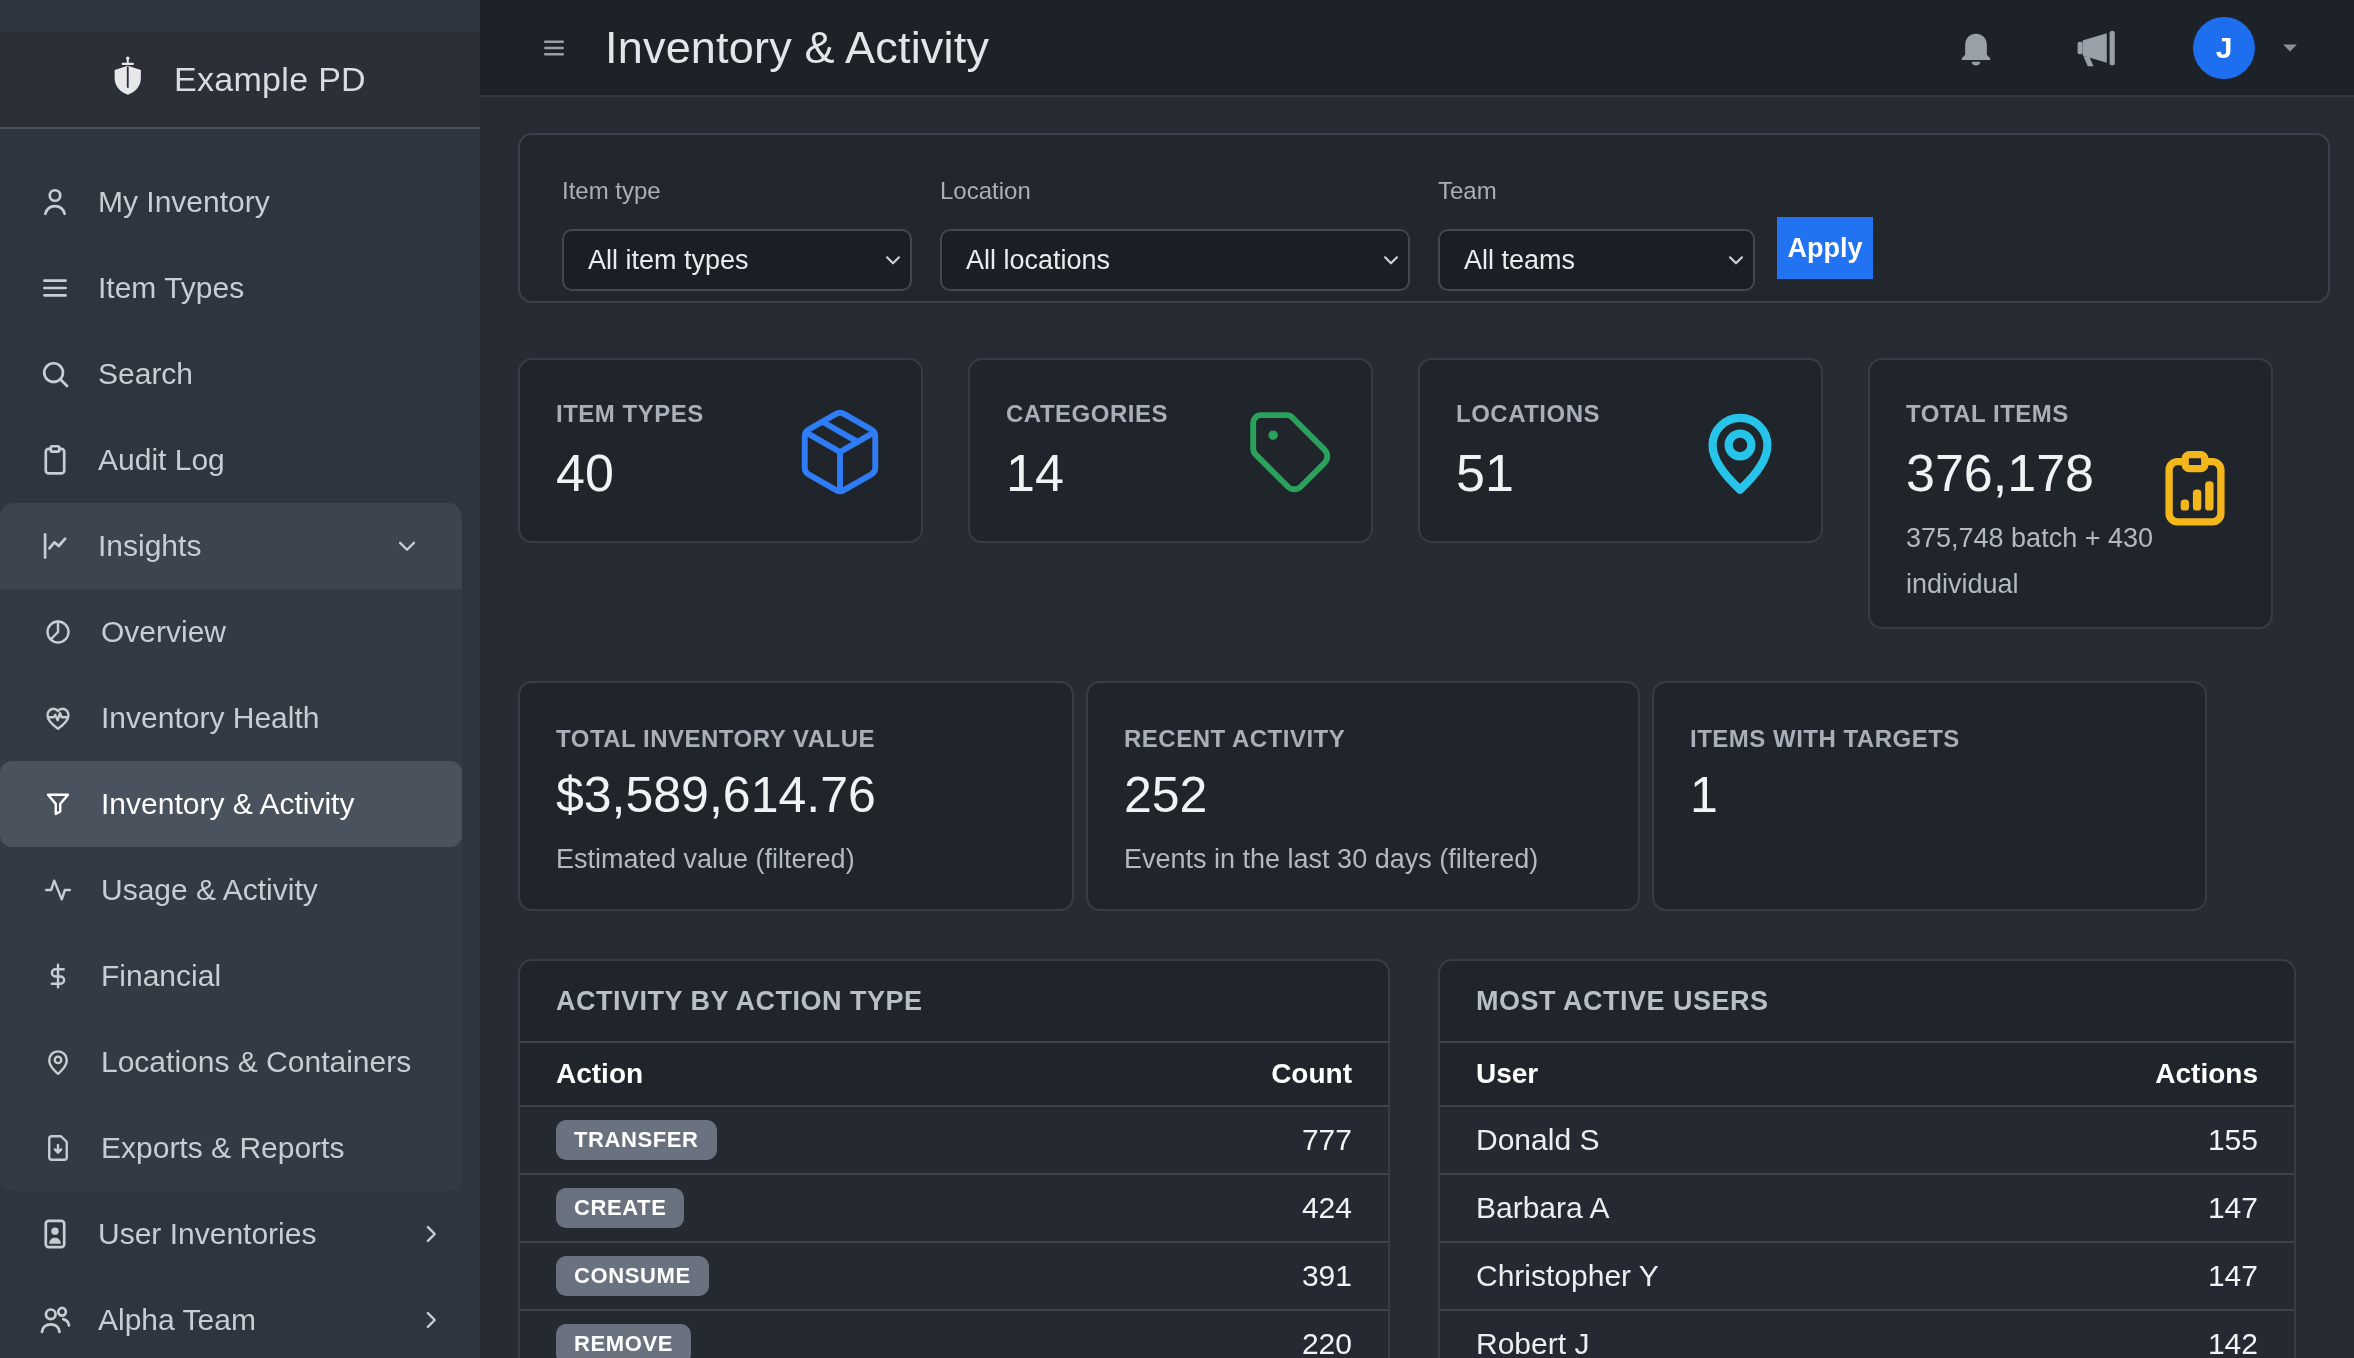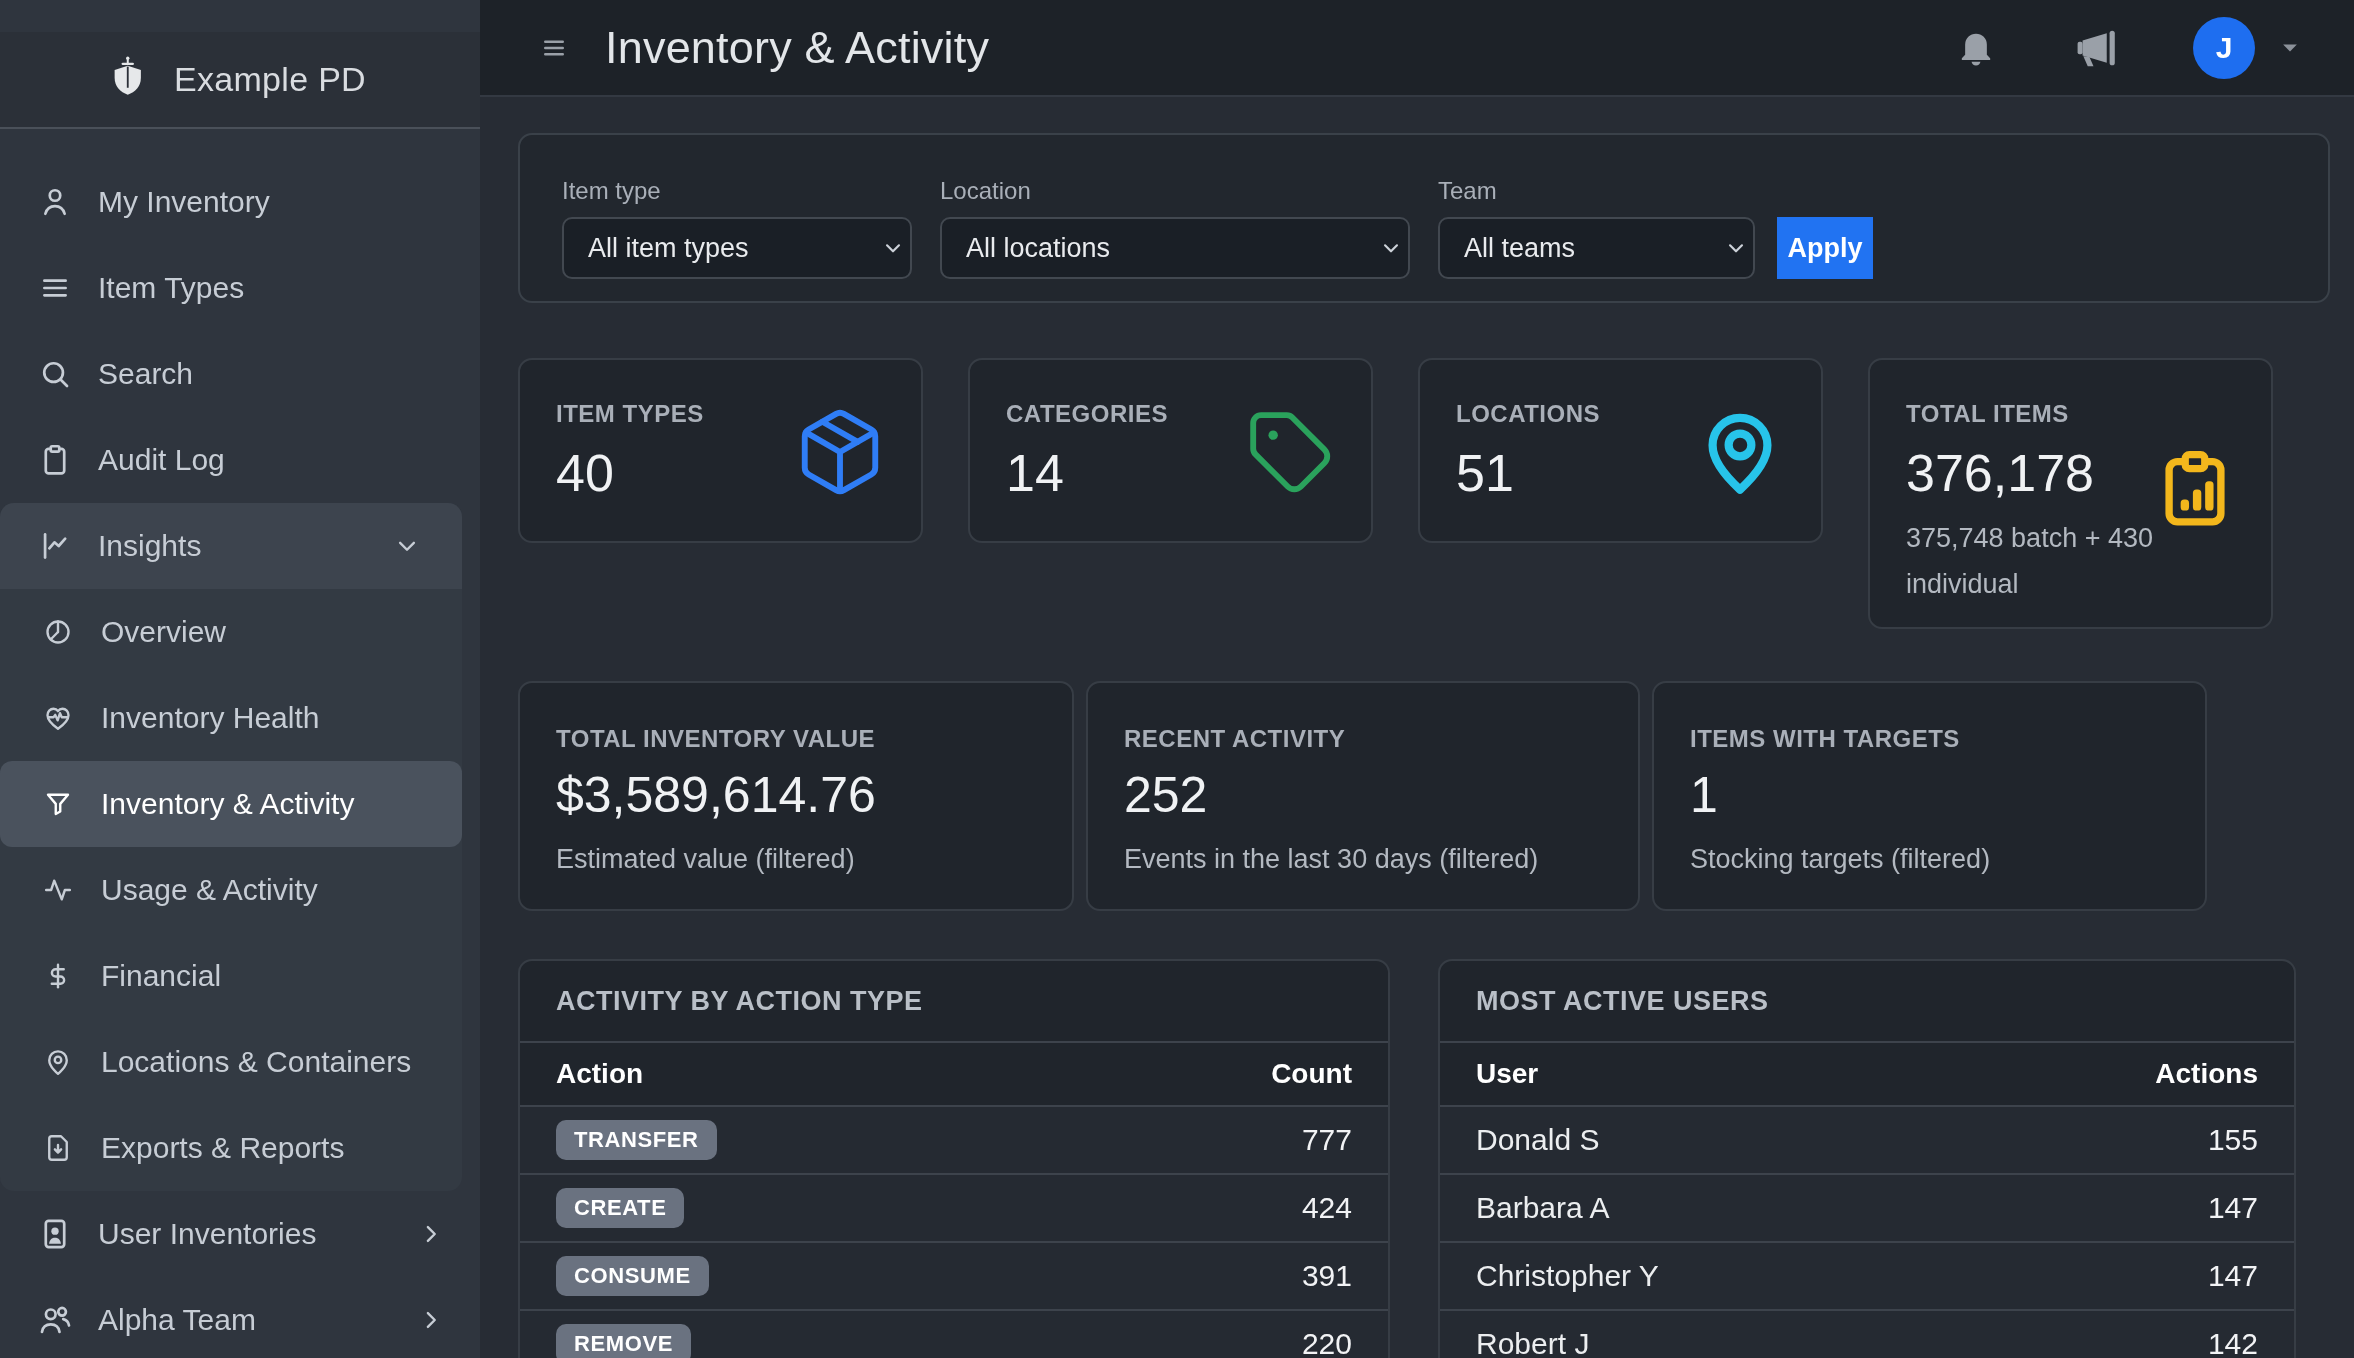--- a/index.html
+++ b/index.html
@@ -35,21 +35,21 @@
   .bell{width:42px;height:42px;margin-right:76px;}
   .mega{width:46px;height:46px;margin-right:74px;}
   .avatar{width:62px;height:62px;border-radius:50%;background:#1e6ef0;color:#fff;font-size:30px;
           font-weight:600;display:flex;align-items:center;justify-content:center;cursor:pointer;margin-right:20px;}
   .caret{width:30px;height:30px;}
   
   .content{flex:1;padding:36px 0 0 38px;overflow:hidden;}
   .filter-card{width:1812px;height:170px;box-sizing:border-box;background:#22272e;
                border:2px solid #3a4149;border-radius:14px;display:flex;align-items:flex-start;
                padding:42px 0 0 42px;gap:28px;margin-bottom:55px;}
-  .fgroup{display:flex;flex-direction:column;gap:12px;}
+  .fgroup{display:flex;flex-direction:column;gap:24px;}
   .flabel{font-size:24px;color:#a9afb8;line-height:28px;}
   .select{height:62px;box-sizing:border-box;background:#1a1f26;border:2px solid #424850;border-radius:10px;
           display:flex;align-items:center;justify-content:space-between;padding:0 4px 0 24px;
           font-size:27px;color:#e9ebee;cursor:pointer;}
   .select .sel-chev{width:26px;height:26px;display:flex;}
   .w1{width:350px}.w2{width:470px}.w3{width:317px}
   .apply-btn{align-self:flex-start;margin-top:40px;margin-left:-6px;height:62px;width:96px;background:#2173f2;
              color:#fff;border:none;border-radius:0;font-size:27px;font-weight:600;cursor:pointer;
              font-family:"Liberation Sans",sans-serif;}
   .row1,.row2{display:flex;gap:45px;align-items:flex-start;}
@@ -389,21 +389,20 @@
           <div class="stat-sub">Estimated value (filtered)</div>
         </div>
         <div class="stat-card w5">
           <div class="stat-label">RECENT ACTIVITY</div>
           <div class="stat-value">252</div>
           <div class="stat-sub">Events in the last 30 days (filtered)</div>
         </div>
         <div class="stat-card w6">
           <div class="stat-label">ITEMS WITH TARGETS</div>
           <div class="stat-value">1</div>
-          <div class="stat-sub">Stocking targets (filtered)</div>
         </div>
       </section>
 
       <section class="tables-row">
         <div class="table-card tw1">
           <div class="table-title">ACTIVITY BY ACTION TYPE</div>
           <div class="thead">
             <span>Action</span>
             <span>Count</span>
           </div>

